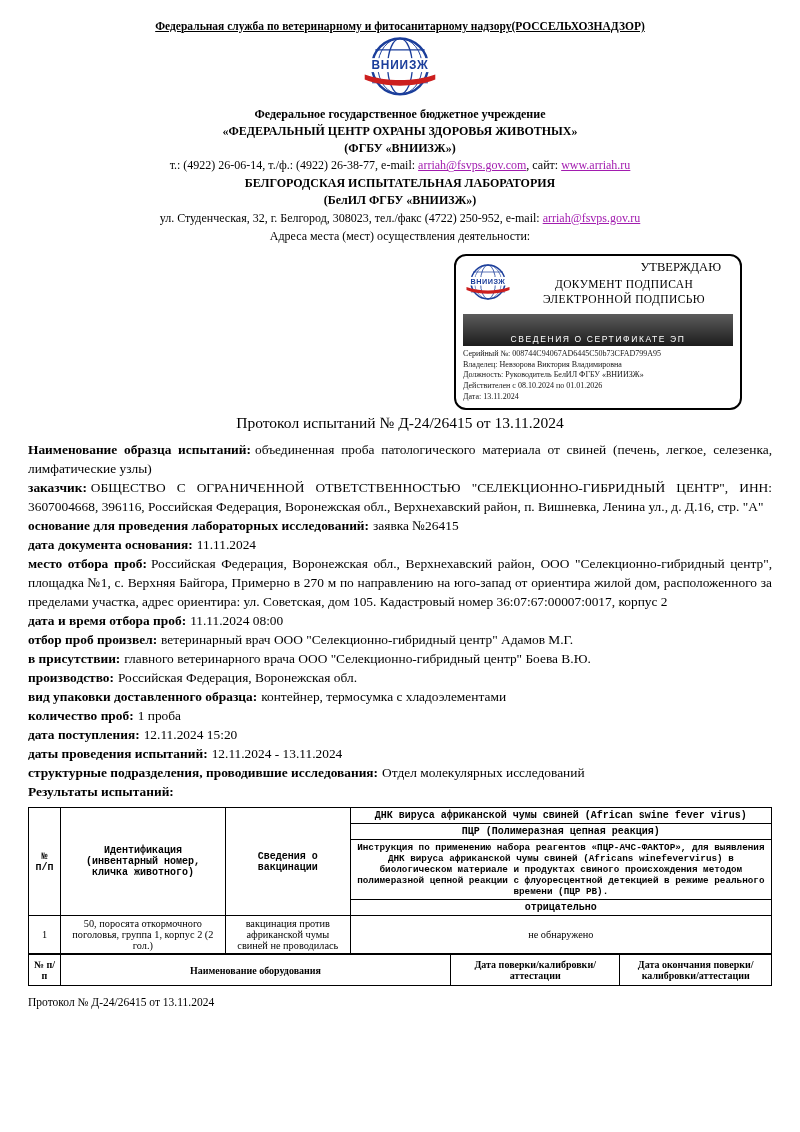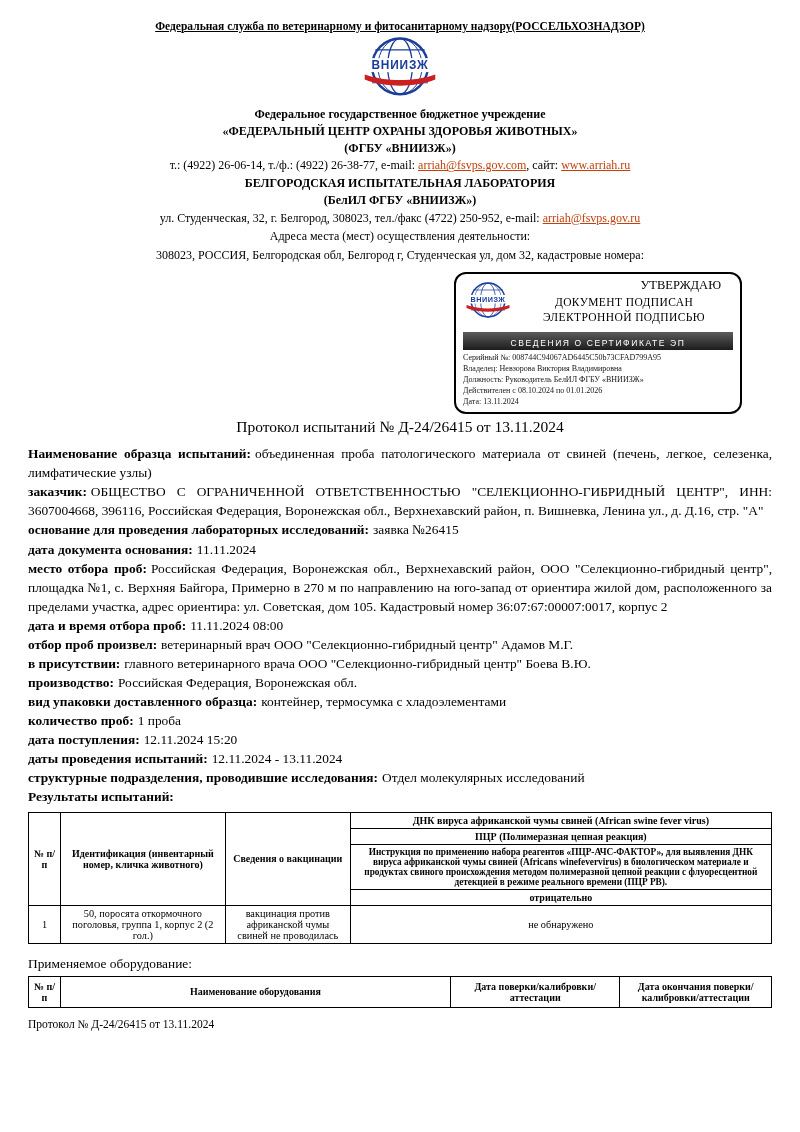--- a/index.html
+++ b/index.html
@@ -6,47 +6,47 @@
   html,body { background:#fff; }
   body { width:800px; min-height:1132px; font-family:"Liberation Serif", serif; color:#000; }
   .doc { width:800px; min-height:1132px; padding:20px 28px 6px 28px; position:relative; }
 
   
   .h-agency { text-align:center; font-weight:bold; text-decoration:underline; font-size:11.5px; }
   .logo-wrap { text-align:center; margin:4px 0 2px 0; }
   .logo-wrap svg { width:84px; height:64px; }
   .h-bold { text-align:center; font-weight:bold; font-size:12px; line-height:1.4; }
   .h-norm { text-align:center; font-size:12px; line-height:1.55; }
-  a.link { color:#c2410c; text-decoration:underline; cursor:pointer; }
+  a.link { color:#a21caf; text-decoration:underline; cursor:pointer; }
 
   
   .stamp { width:288px; margin:8px 30px 4px auto; border:2px solid #000; border-radius:12px; padding:4px 7px 5px 7px; }
   .stamp-top { position:relative; min-height:52px; }
   .stamp-logo { position:absolute; left:0; top:2px; width:50px; }
   .stamp-logo svg { width:50px; height:42px; }
   .stamp-right { margin-left:52px; }
   .approve { text-align:right; font-size:12.5px; padding-right:12px; margin-bottom:2px; }
   .signed { text-align:center; font-size:11.5px; line-height:1.3; letter-spacing:0.4px; }
   .cert-bar { background:linear-gradient(#5c5c5c,#1c1c1c); color:#fff; text-align:center;
-              font-size:8.5px; letter-spacing:1.6px; padding:6px 0 2px 0; margin:2px 0 3px 0;
+              font-size:8.5px; letter-spacing:1.6px; padding:20px 0 2px 0; margin:2px 0 3px 0;
               font-family:"Liberation Sans", sans-serif; }
   .cert-line { font-size:8px; line-height:1.35; color:#151515; }
 
   
   .title { text-align:center; font-weight:normal; font-size:15.5px; margin:4px 0 8px 0; }
 
   
   .field { font-size:13.4px; line-height:1.42; text-align:justify; }
   .field b { margin-right:4px; }
 
   
   table { border-collapse:collapse; width:100%; }
   .rt { margin-top:6px; font-size:10px; }
   .rt th, .rt td { border:1px solid #000; padding:2px 4px; text-align:center; vertical-align:middle; }
-  .rt th { font-weight:bold; }
+  .rt th { font-weight:bold;font-family:Liberation Mono, monospace; }
   .rt .instr { font-size:9.3px; }
   .rt td { font-size:10.3px; }
 
   
   .eq-label { font-size:13.4px; margin:12px 0 4px 0; }
   .eq { font-size:10px; }
   .eq th { border:1px solid #000; padding:4px 4px; font-weight:bold; text-align:center; vertical-align:middle; }
 
   
   .footer { margin-top:8px; }
@@ -77,21 +77,20 @@
   <div class="h-bold">(ФГБУ «ВНИИЗЖ»)</div>
   <div class="h-norm">
     <span>т.: (4922) 26-06-14, т./ф.: (4922) 26-38-77, e-mail: </span><a class="link">arriah@fsvps.gov.com</a><span>, сайт: </span><a class="link">www.arriah.ru</a>
   </div>
   <div class="h-bold">БЕЛГОРОДСКАЯ ИСПЫТАТЕЛЬНАЯ ЛАБОРАТОРИЯ</div>
   <div class="h-bold">(БелИЛ ФГБУ «ВНИИЗЖ»)</div>
   <div class="h-norm">
     <span>ул. Студенческая, 32, г. Белгород, 308023, тел./факс (4722) 250-952, e-mail: </span><a class="link">arriah@fsvps.gov.ru</a>
   </div>
   <div class="h-norm">Адреса места (мест) осуществления деятельности:</div>
-  <div class="h-norm">308023, РОССИЯ, Белгородская обл, Белгород г, Студенческая ул, дом 32, кадастровые номера:</div>
 
   <div class="stamp">
     <div class="stamp-top">
       <div class="stamp-logo">
         <svg viewBox="0 0 100 78">
           <circle cx="50" cy="37" r="34" fill="none" stroke="#1b3e9b" stroke-width="3"></circle>
           <ellipse cx="50" cy="37" rx="15" ry="34" fill="none" stroke="#1b3e9b" stroke-width="1.6"></ellipse>
           <ellipse cx="50" cy="37" rx="27" ry="34" fill="none" stroke="#1b3e9b" stroke-width="1.2"></ellipse>
           <line x1="20" y1="17" x2="80" y2="17" stroke="#1b3e9b" stroke-width="1.4"></line>
           <line x1="16" y1="57" x2="84" y2="57" stroke="#1b3e9b" stroke-width="1.4"></line>
@@ -157,21 +156,20 @@
         </tr>
     <tr>
       <td>1</td>
       <td>50, поросята откормочного поголовья, группа 1, корпус 2 (2 гол.)</td>
       <td>вакцинация против африканской чумы свиней не проводилась</td>
       <td>не обнаружено</td>
     </tr>
   </tbody>
     </table>
 
-  <div class="eq-label">Применяемое оборудование:</div>
   <table class="eq">
     <colgroup>
       <col style="width:4.3%">
         <col style="width:52.5%">
         <col style="width:22.8%">
         <col style="width:20.4%">
     </colgroup>
     <tbody>
         <tr>
       <th>№ п/п</th>

